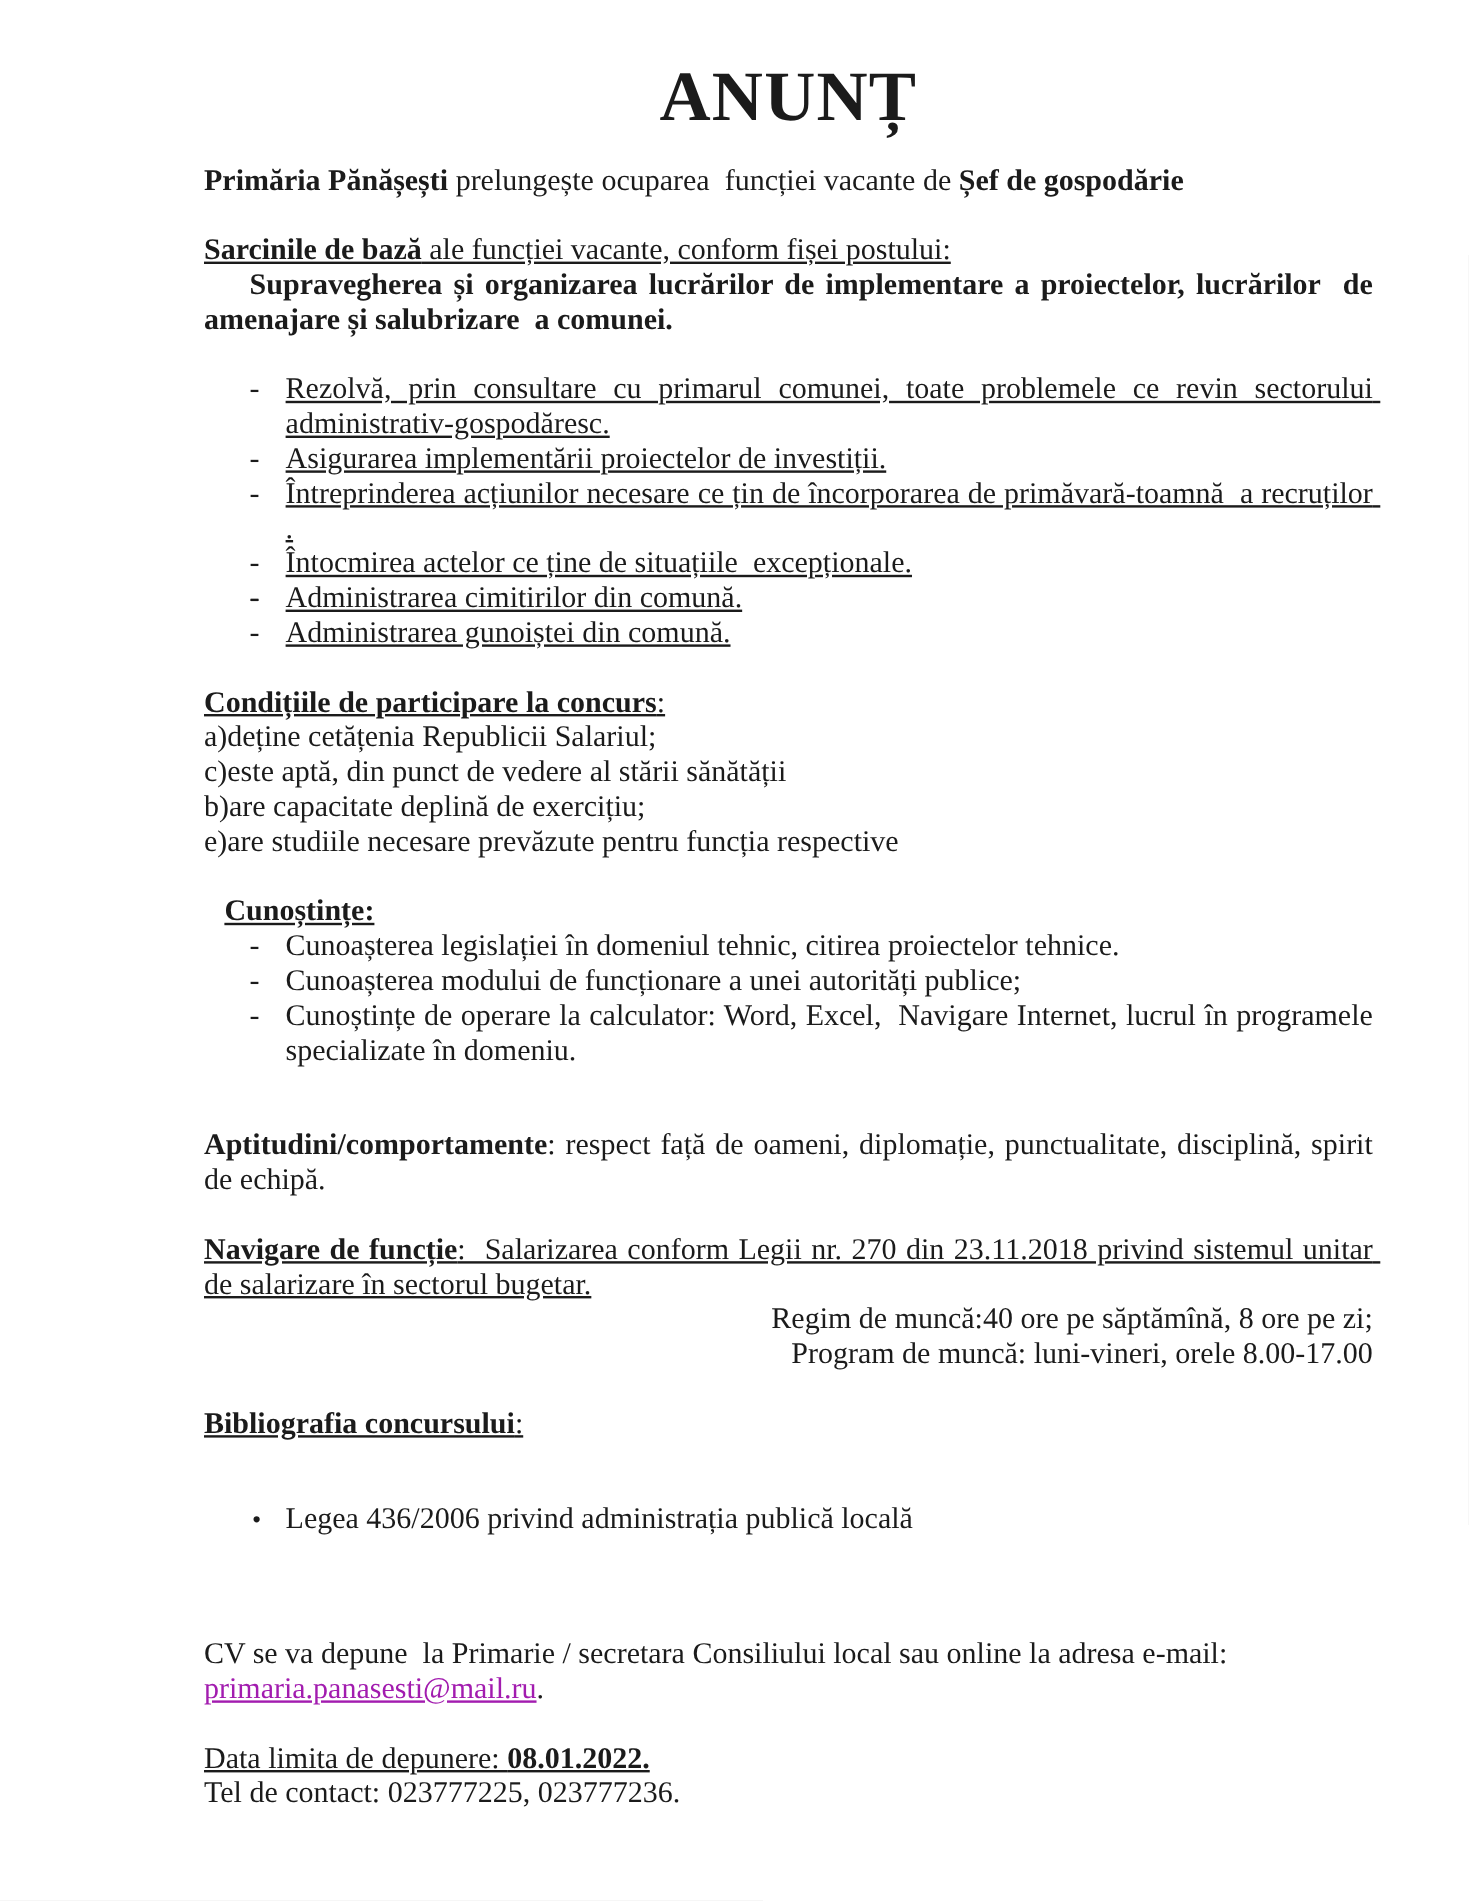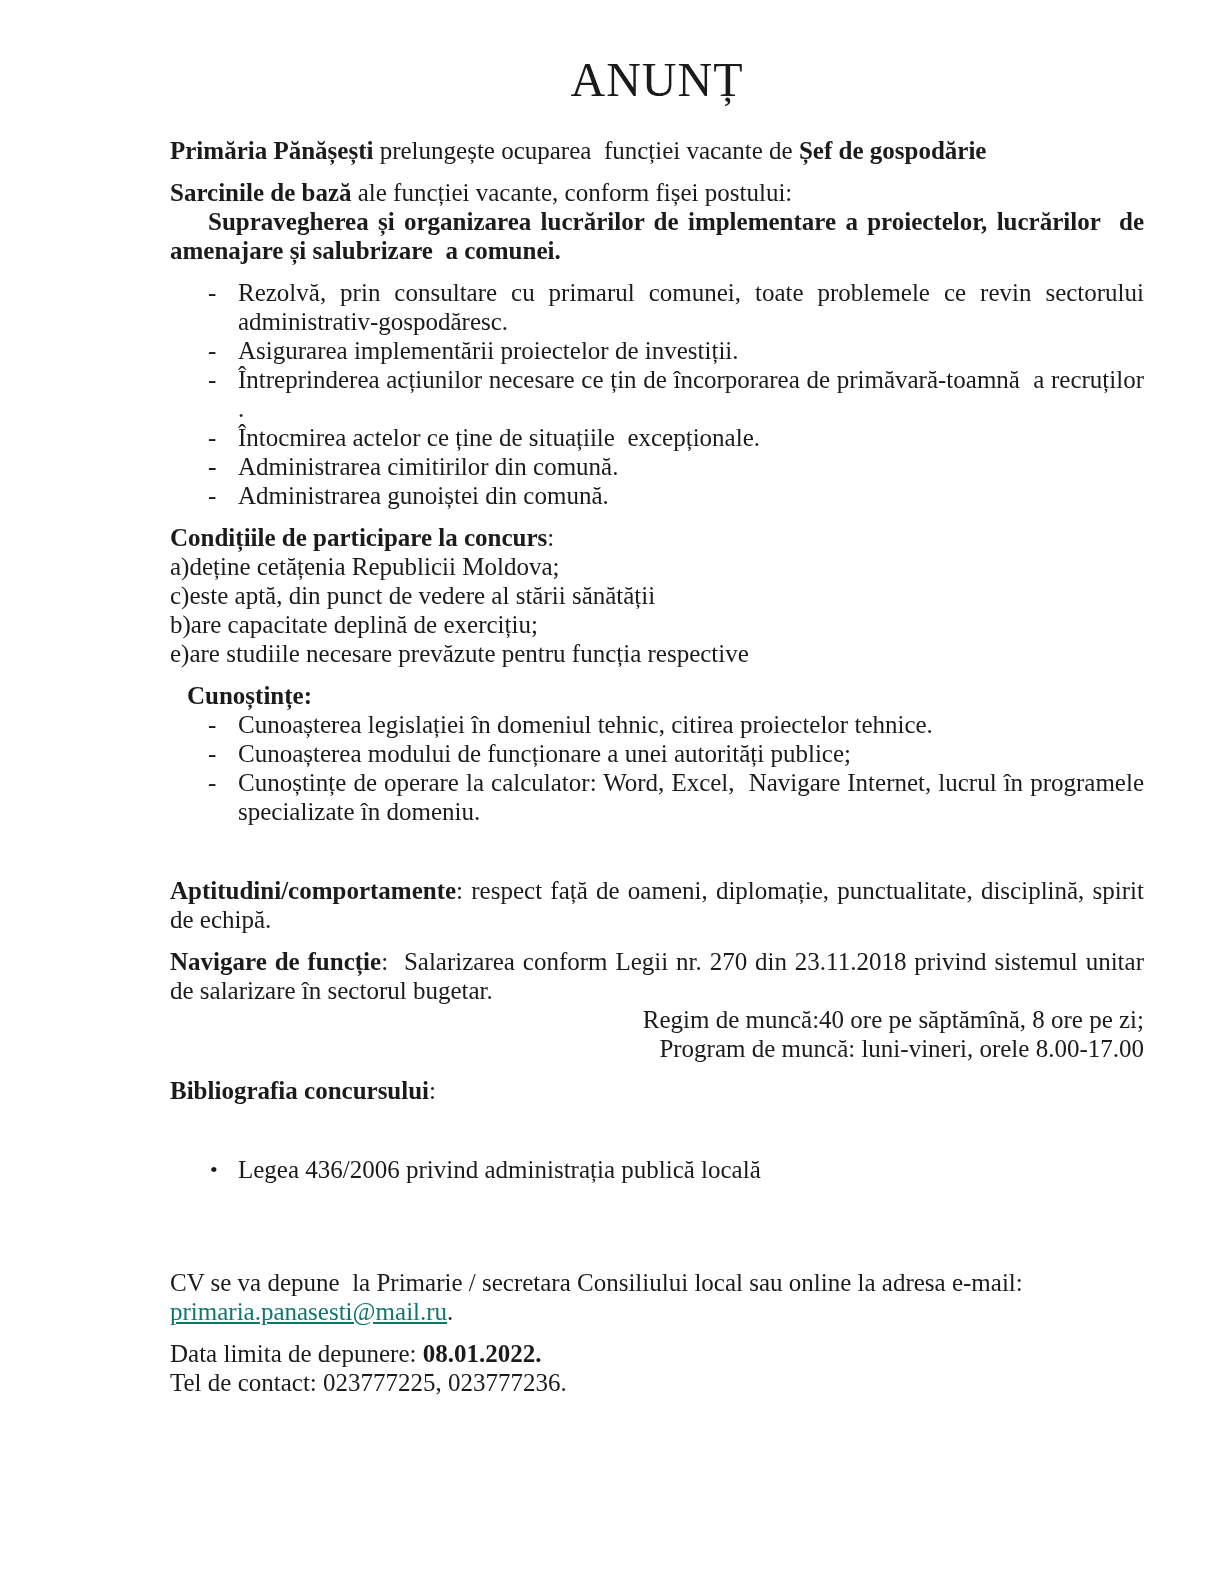--- a/index.html
+++ b/index.html
@@ -17,30 +17,30 @@
     padding: 50px 80px 40px 170px;
     font-family: "Liberation Serif", "DejaVu Serif", serif;
     font-size: 25px;
     line-height: 29px;
     color: #1b1b1b;
     overflow: hidden;
   }
   [data-bind] { white-space: pre-wrap; }
   p { margin: 0; }
   .title {
-    font-size: 48px;
+    font-size: 59px;
     line-height: 60px;
-    font-weight: normal;
+    font-weight: bold;
     text-align: center;
     margin: 0 0 0 0;
     letter-spacing: 1px;
   }
   .b { font-weight: bold; }
   .justify { text-align: justify; }
-  .mt1 { margin-top: 13px; }      
+  .mt1 { margin-top: 29px; text-decoration: underline; }      
   .mt-intro { margin-top: 26px; }
   .mt-big { margin-top: 50px; }
   .mt-huge { margin-top: 84px; }
   .summary {
     font-weight: bold;
     text-indent: 38px;
   }
   .hang {
     position: relative;
     padding-left: 68px;
@@ -51,21 +51,21 @@
     top: 0;
   }
   .indent-sm { margin-left: 17px; }
   .indent-xs { margin-left: 6px; }
   .indent-line { padding-left: 70px; text-align: right; }
   .bullet-item .marker {
     font-size: 22px;
     left: 40px;
   }
   a.email-link {
-    color: #0f766e;
+    color: #a21caf;
     text-decoration: underline;
     cursor: pointer;
   }
 </style>
 </head>
 <body>
 
 <div class="page">
 
   <p class="title" data-bind="doc.title">ANUNȚ</p>
@@ -107,21 +107,21 @@
     <div class="hang justify">
       <span class="marker" data-bind="doc.tasks_section.bullet_char">-</span>
       <span data-bind="doc.tasks_section.items.6">Administrarea gunoiștei din comună.</span>
     </div>
   </div>
 
   <p class="mt1">
     <span class="b" data-bind="doc.participation.heading_bold">Condițiile de participare la concurs</span><span data-bind="doc.participation.heading_colon">:</span>
   </p>
   <div>
-    <p data-bind="doc.participation.items.0">a)deține cetățenia Republicii Moldova;</p>
+    <p data-bind="doc.participation.items.0">a)deține cetățenia Republicii Salariul;</p>
     <p data-bind="doc.participation.items.2">c)este aptă, din punct de vedere al stării sănătății</p>
     <p data-bind="doc.participation.items.1">b)are capacitate deplină de exercițiu;</p>
     <p data-bind="doc.participation.items.3">e)are studiile necesare prevăzute pentru funcția respective</p>
   </div>
 
   <p class="mt1 b indent-sm" data-bind="doc.knowledge.heading">Cunoștințe:</p>
   <div>
     <div class="hang justify">
       <span class="marker" data-bind="doc.knowledge.bullet_char">-</span>
       <span data-bind="doc.knowledge.items.0">Cunoașterea legislației în domeniul tehnic, citirea proiectelor tehnice.</span>

